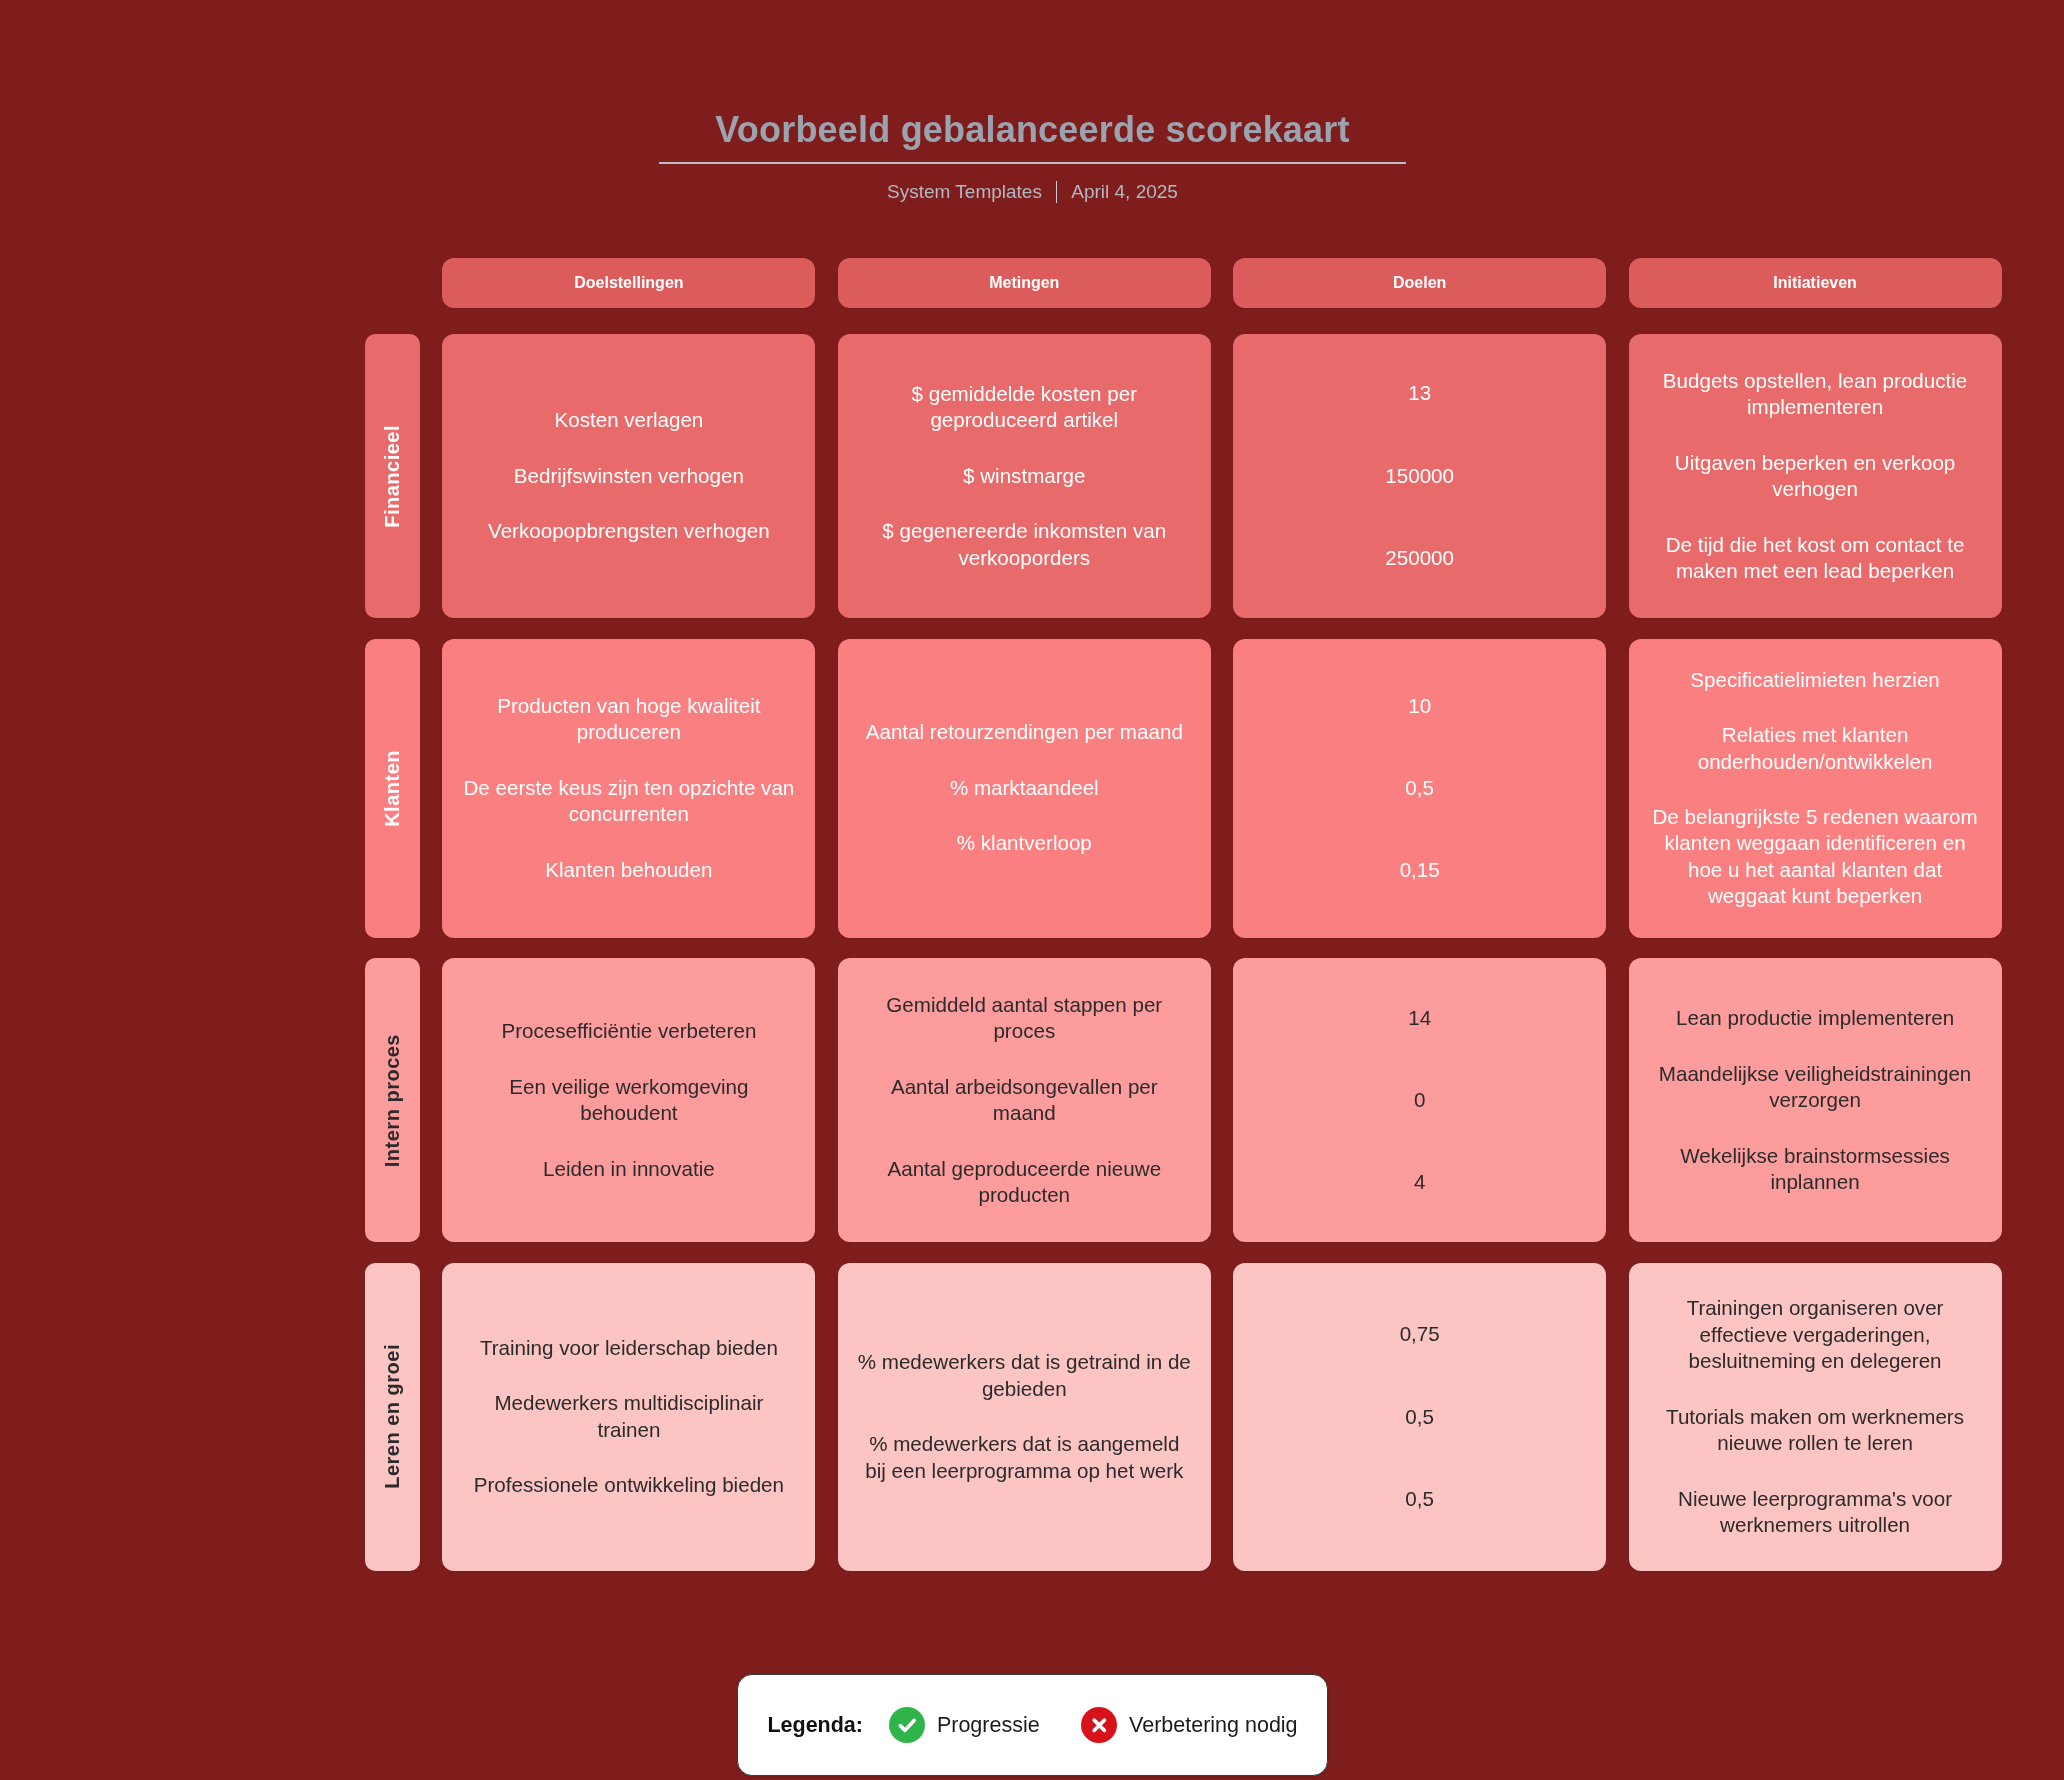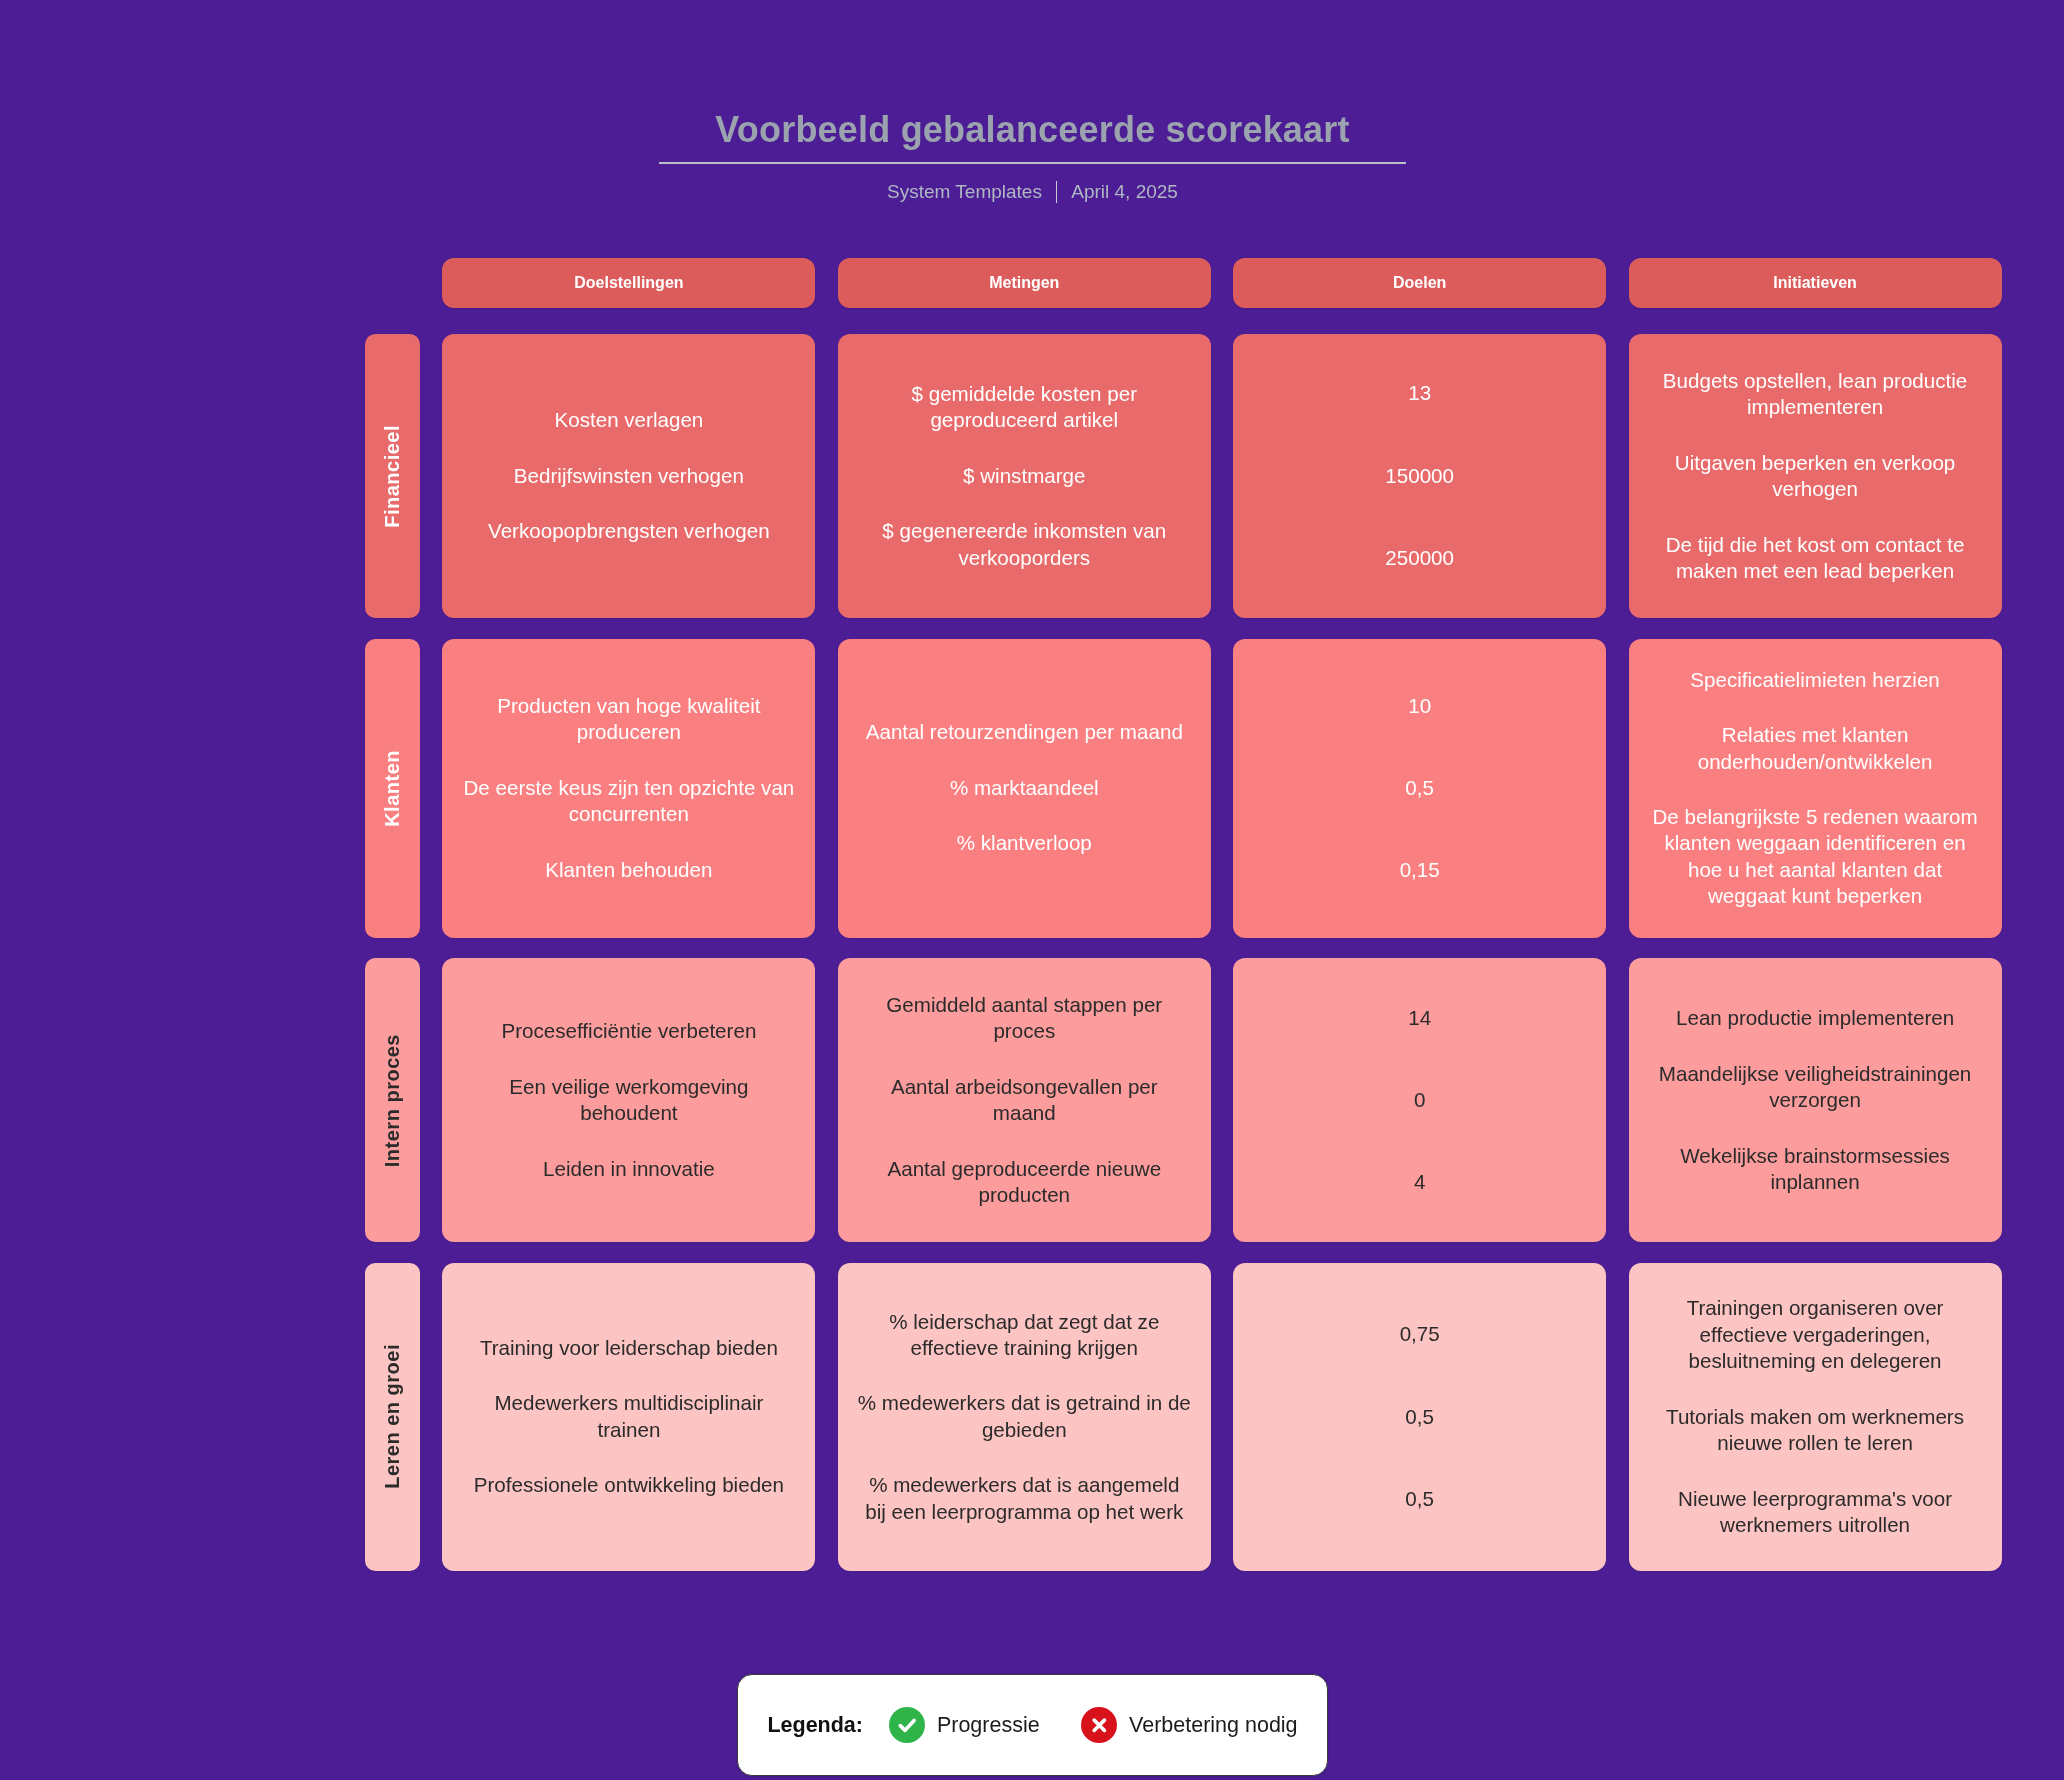--- a/index.html
+++ b/index.html
@@ -14,21 +14,21 @@
     overflow: hidden;
     position: relative;
   }
 
   .page {
     width: 2065px;
     height: 1780px;
     box-sizing: border-box;
     padding: 0;
     position: relative;
-    background: #4c1d95;
+    background: #7f1d1d;
   }
 
   
   .header {
     padding-top: 110px;
     text-align: center;
   }
   .title-wrap {
     display: inline-block;
     border-bottom: 2.6px solid #b9c0c9;
@@ -302,21 +302,20 @@
     <div class="row tone-4 r4">
       <div class="spine">
         <span class="spine-label">Leren en groei</span>
       </div>
       <div class="cell">
         <div class="line">Training voor leiderschap bieden</div>
         <div class="line">Medewerkers multidisciplinair trainen</div>
         <div class="line">Professionele ontwikkeling bieden</div>
       </div>
       <div class="cell">
-        <div class="line">% leiderschap dat zegt dat ze effectieve training krijgen</div>
         <div class="line">% medewerkers dat is getraind in de gebieden</div>
         <div class="line">% medewerkers dat is aangemeld bij een leerprogramma op het werk</div>
       </div>
       <div class="cell values">
         <div class="line">0,75</div>
         <div class="line">0,5</div>
         <div class="line">0,5</div>
       </div>
       <div class="cell">
         <div class="line">Trainingen organiseren over effectieve vergaderingen, besluitneming en delegeren</div>

